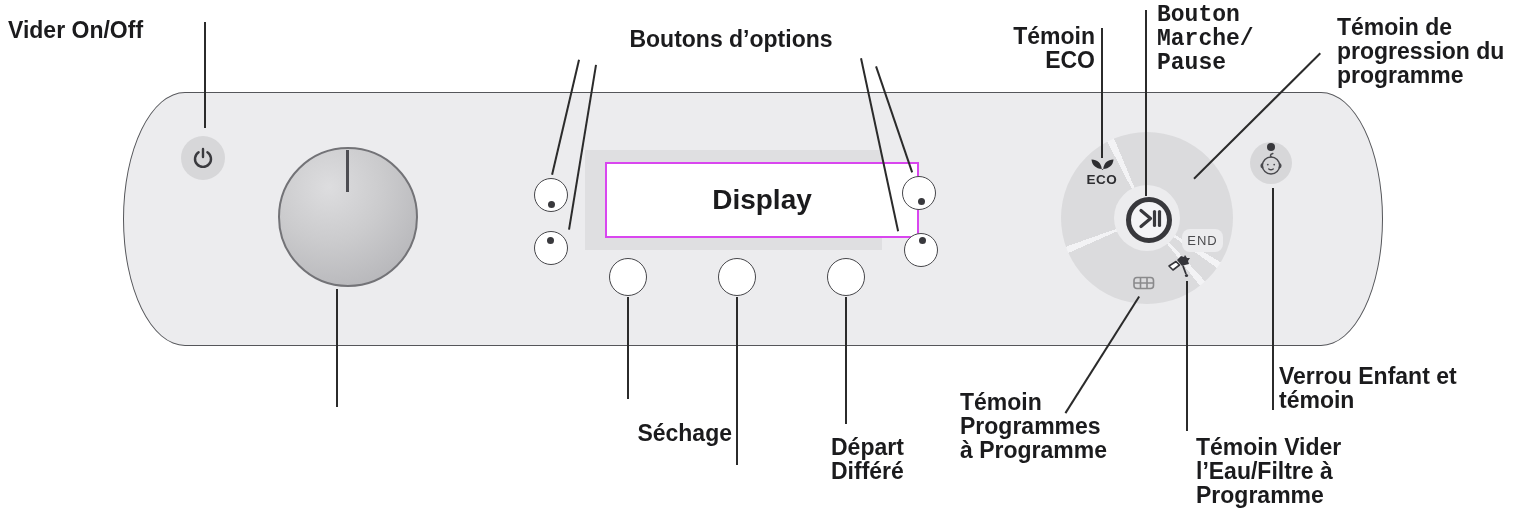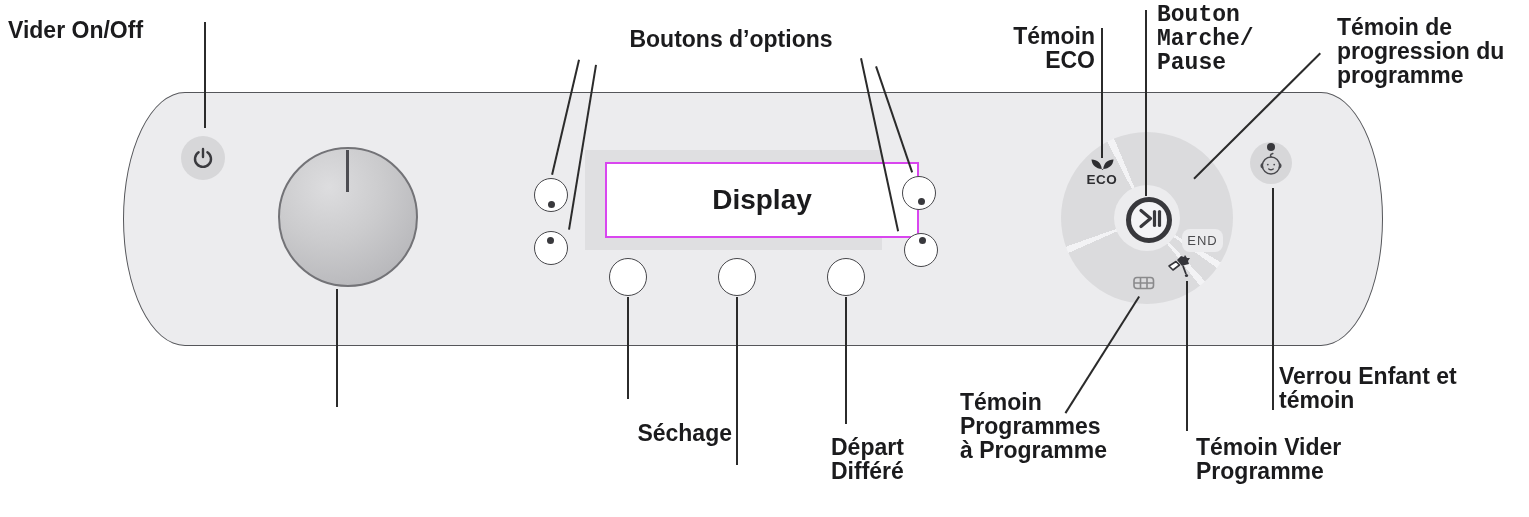--- a/index.html
+++ b/index.html
@@ -193,20 +193,21 @@
   </div>
 
   <div class="callout" style="left:960px;top:390px;">
     <div>Témoin</div>
     <div>Programmes</div>
     <div>à Programme</div>
   </div>
 
   <div class="callout" style="left:1196px;top:435px;">
     <div>Témoin Vider</div>
+    <div>l’Eau/Filtre à</div>
     <div>Programme</div>
   </div>
 
   <div class="callout" style="left:1279px;top:364px;">
     <div>Verrou Enfant et</div>
     <div>témoin</div>
   </div>
 
 </div>
 

